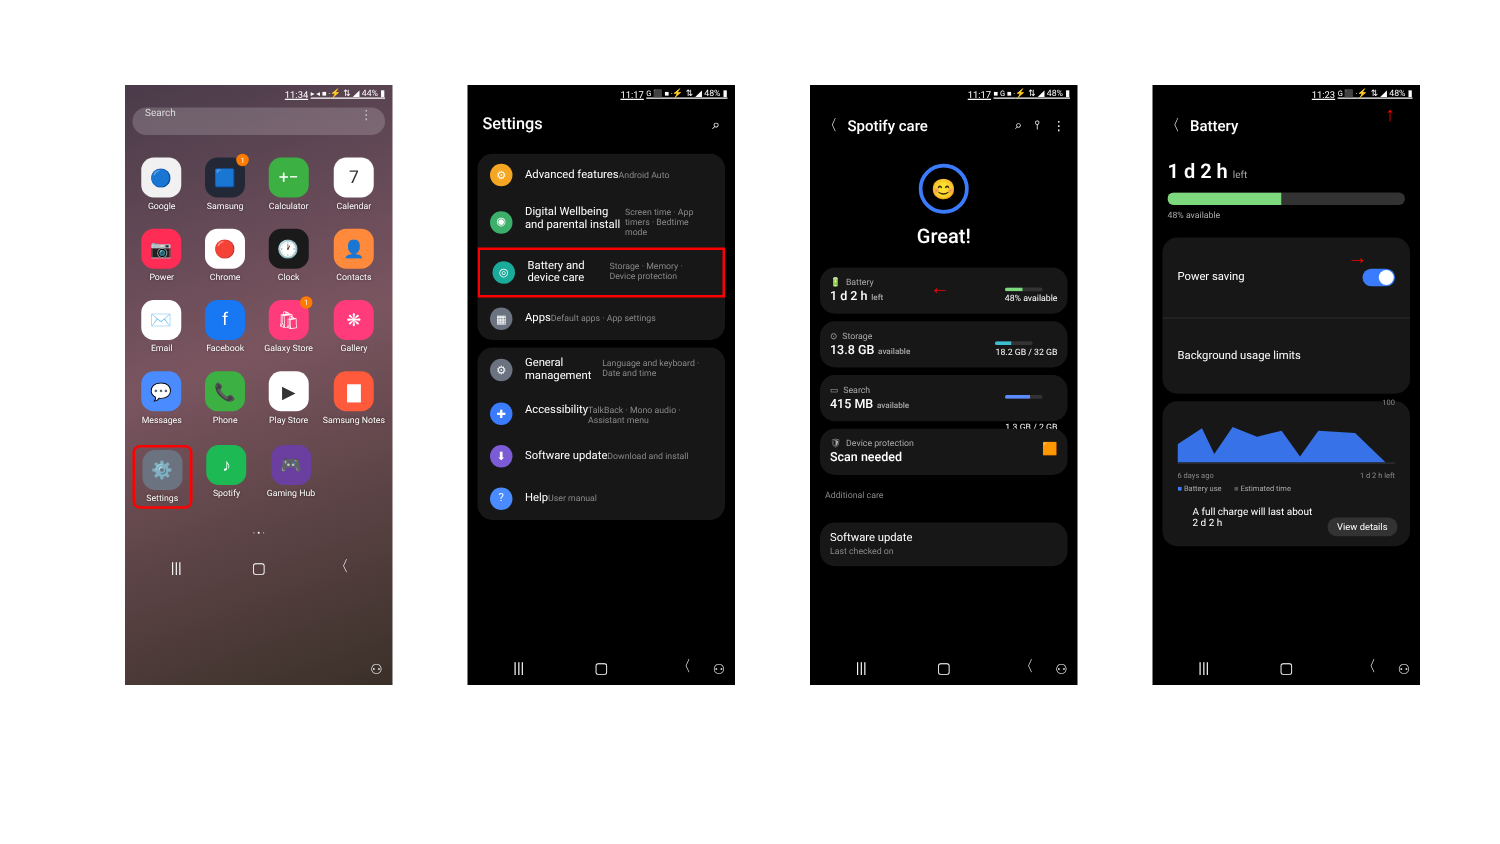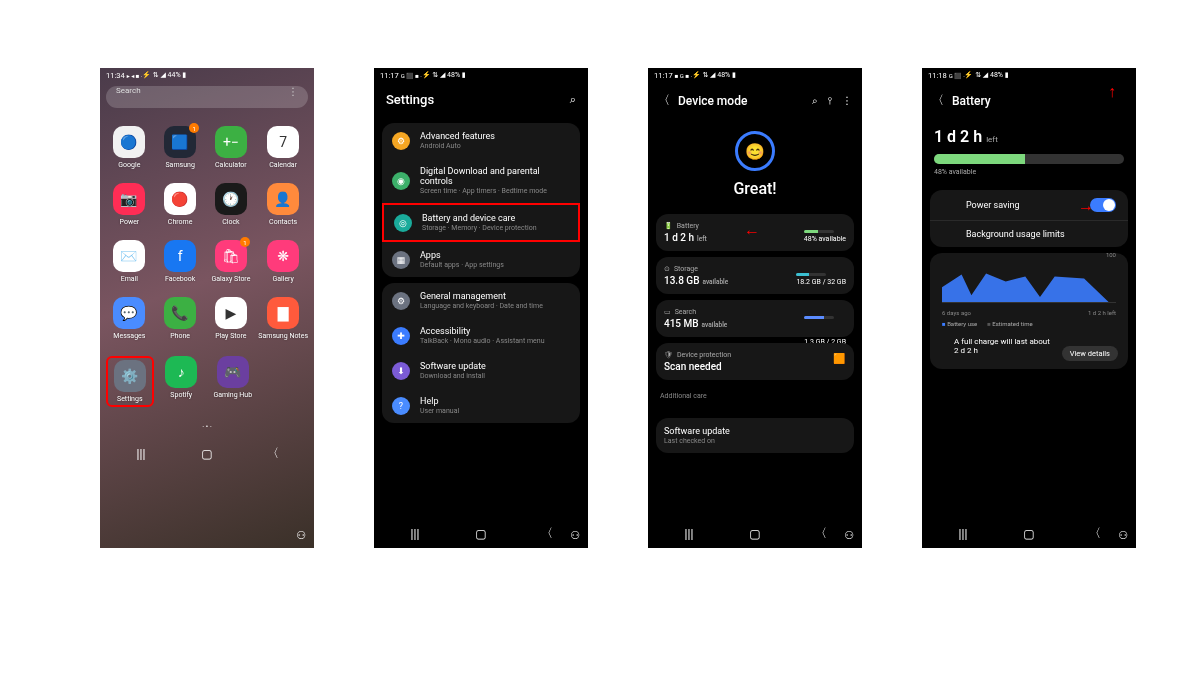--- a/index.html
+++ b/index.html
@@ -19,25 +19,26 @@
     height: 480px;
     background: #000;
     color: #fff;
     position: relative;
     overflow: hidden;
     font-size: 8px;
   }
   
   .status-bar {
     display: flex;
-    justify-content: flex-start;
+    justify-content: flex-end;
     align-items: center;
     padding: 3px 6px;
     font-size: 7.5px;
     height: 14px;
+    text-decoration: underline;
   }
   .status-left, .status-right { display: flex; align-items: center; gap: 2px; }
   .status-right { font-size: 7px; }
   .sig-icon { display:inline-block; font-size:6px; }
   
   .home {
     background: linear-gradient(160deg, #4a3b4a 0%, #7a5560 45%, #3a3028 100%);
   }
   .search-pill {
     margin: 4px 6px;
@@ -107,21 +108,21 @@
   .setting-group { background:#171717; margin:6px 8px; border-radius:12px; overflow:hidden; }
   .setting-row {
     display:flex; gap:10px; align-items:center;
     padding:8px 10px;
   }
   .sicon {
     width:18px; height:18px; border-radius:50%;
     display:flex; align-items:center; justify-content:center;
     font-size:9px; flex-shrink:0;
   }
-  .stxt { display:flex; flex-direction:column; }
+  .stxt { display:flex; flex-direction:row; }
   .stitle { font-size:9px; color:#fff; }
   .ssub { font-size:7px; color:#888; margin-top:1px; }
   .hl-red-row { border:2px solid #f00; }
   
   .dc-header {
     display:flex; align-items:center; gap:8px;
     padding: 10px 10px;
     font-size: 12px;
     font-weight:500;
   }
@@ -146,21 +147,21 @@
   
   .bat-time {
     font-size:16px; font-weight:600; display:flex; align-items:baseline; gap:4px;
     padding: 8px 12px 4px;
   }
   .bat-time small { font-size:8px; font-weight:400; color:#aaa; }
   .bat-bar-big { height:10px; background:#333; border-radius:5px; margin:4px 12px; overflow:hidden;}
   .bat-bar-big-fill { height:100%; background:#7dd87d; }
   .bat-avail { font-size:7px; color:#aaa; padding:0 12px 8px;}
   .bat-card { background:#171717; margin:6px 8px; border-radius:12px; }
-  .bat-row { display:flex; justify-content:space-between; align-items:center; padding:8px 12px; font-size:9px;margin-left:24px; }
+  .bat-row { display:flex; justify-content:space-between; align-items:center; padding:25px 12px; font-size:9px; }
   .toggle {
     width:26px; height:14px; border-radius:7px; background:#3b7cff;
     position:relative;
   }
   .toggle::after {
     content:''; position:absolute; width:12px; height:12px; border-radius:50%;
     background:#fff; top:1px; right:1px;
   }
   .usage-title { font-size:9.5px; padding:10px 12px 4px; }
   .chart-area {
@@ -302,21 +303,21 @@
         <div class="setting-row">
           <div class="sicon" style="background:#f5a623">⚙</div>
           <div class="stxt">
             <div class="stitle">Advanced features</div>
             <div class="ssub">Android Auto</div>
           </div>
         </div>
         <div class="setting-row">
           <div class="sicon" style="background:#3cb06a">◉</div>
           <div class="stxt">
-            <div class="stitle">Digital Download and parental controls</div>
+            <div class="stitle">Digital Wellbeing and parental install</div>
             <div class="ssub">Screen time  ·  App timers  ·  Bedtime mode</div>
           </div>
         </div>
         <div class="setting-row hl-red-row">
           <div class="sicon" style="background:#1aab9b">◎</div>
           <div class="stxt">
             <div class="stitle">Battery and device care</div>
             <div class="ssub">Storage  ·  Memory  ·  Device protection</div>
           </div>
         </div>
@@ -370,21 +371,21 @@
 <div class="phone">
   <div class="status-bar">
     <div class="status-left">
         <span>11:17</span> 
         <span class="sig-icon">■ G ■ ·</span>
       </div>
     <div class="status-right">⚡ ⇅ ◢ 48% ▮</div>
   </div>
   <div class="dc-header">
     <span>〈</span>
-    <span>Device mode</span>
+    <span>Spotify care</span>
     <div class="dc-header-icons">
       <span>⌕</span>
       <span>⫯</span>
       <span>⋮</span>
     </div>
   </div>
   <div class="dc-face">😊</div>
   <div class="dc-great">Great!</div>
 
   <div class="dc-card">
@@ -460,21 +461,21 @@
     <span class="nav-btn">|||</span>
     <span class="nav-btn">▢</span>
     <span class="nav-btn">〈</span>
     <span class="acc-icon">⚇</span>
   </div>
 </div>
 
 <div class="phone">
   <div class="status-bar">
     <div class="status-left">
-        <span>11:18</span> 
+        <span>11:23</span> 
         <span class="sig-icon">G ⬛ ·</span>
       </div>
     <div class="status-right">⚡ ⇅ ◢ 48% ▮</div>
   </div>
   <span class="red-arrow-up">↑</span>
   <div class="dc-header">
     <span>〈</span>
     <span>Battery</span>
   </div>
   <div class="bat-time">

